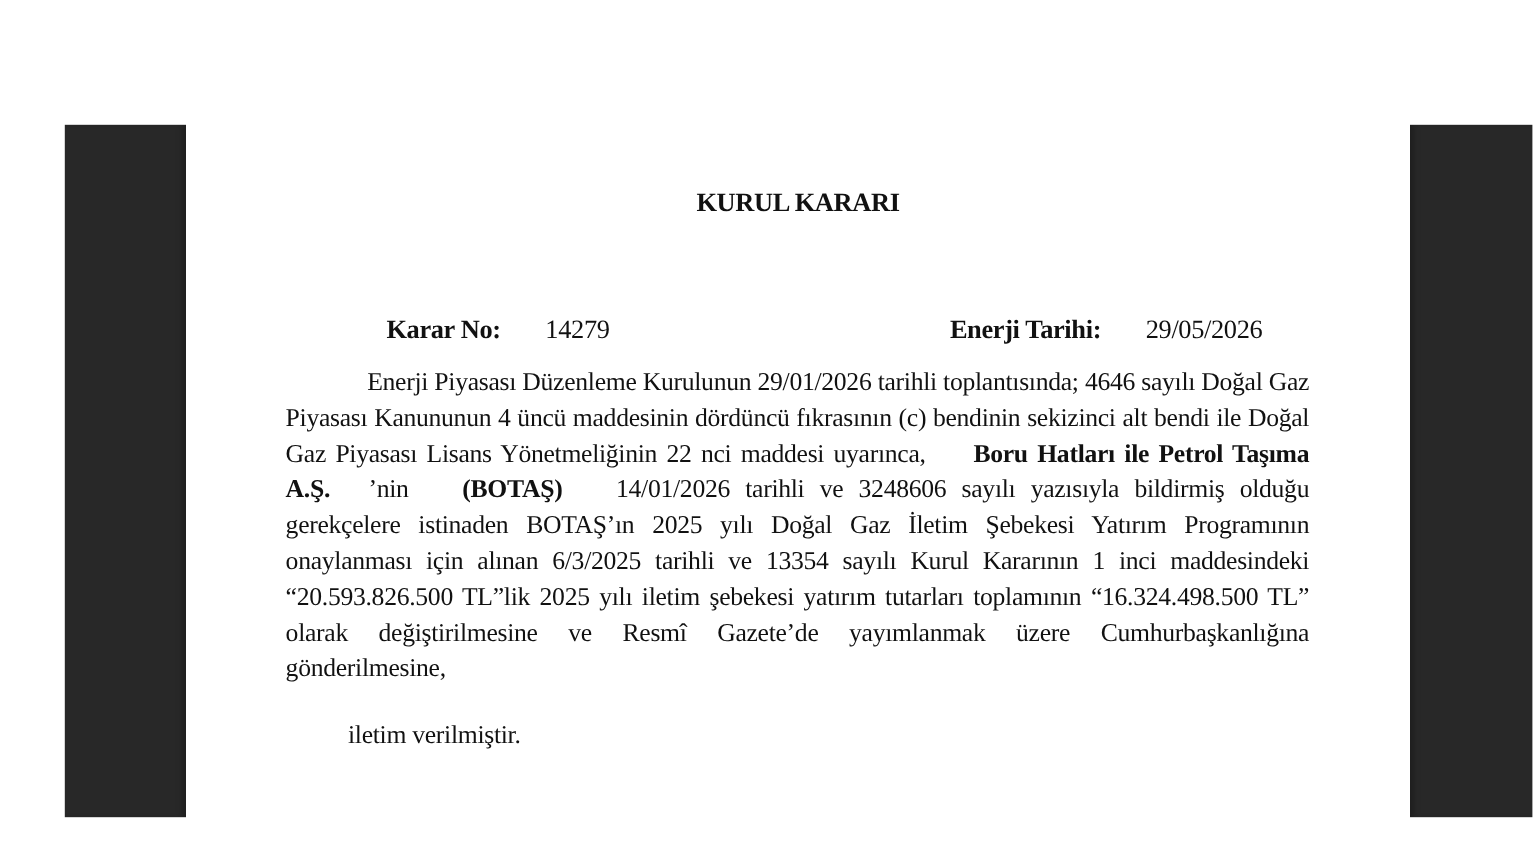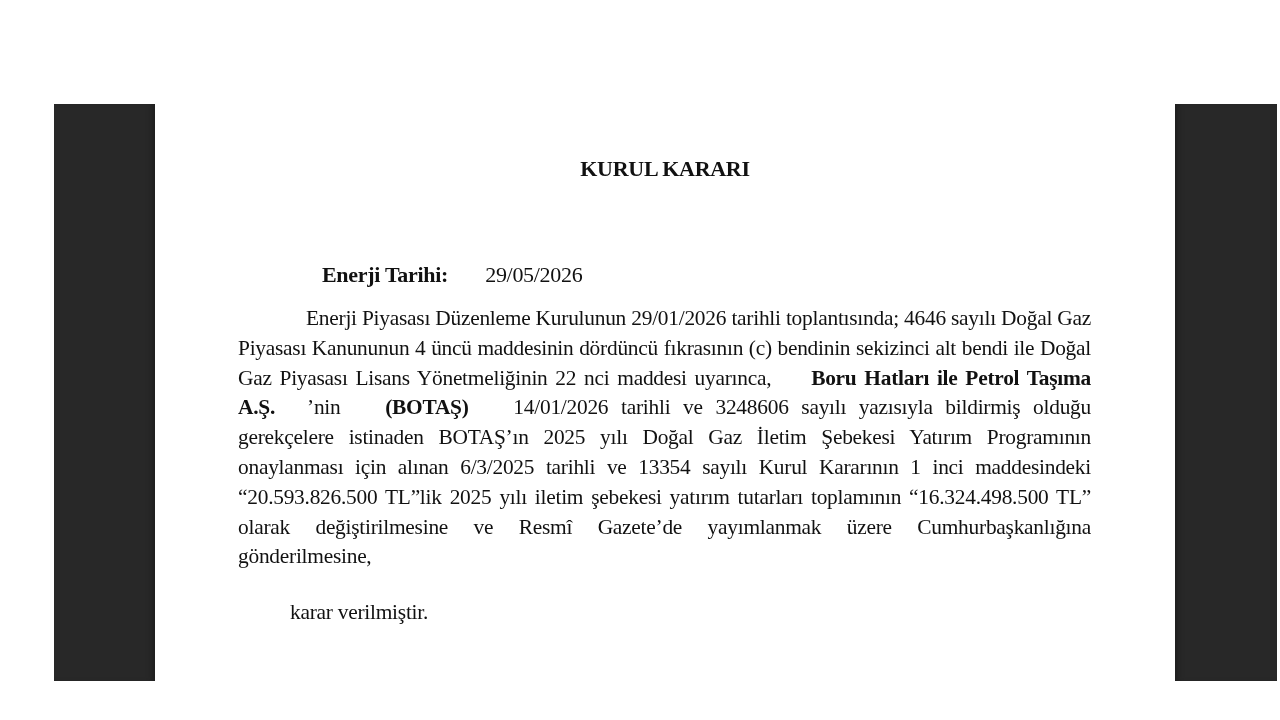--- a/index.html
+++ b/index.html
@@ -39,20 +39,21 @@
 <body>
 
 <div class="stage">
   <div class="side-panel left"></div>
   <div class="side-panel right"></div>
 
   <div class="doc">
     <div class="title">KURUL KARARI</div>
 
     <div class="meta-row">
+      <span><b>Karar No:</b><span> 14279</span></span>
       <span><b>Enerji Tarihi:</b><span> 29/05/2026</span></span>
     </div>
 
     <p class="body-text"><span>Enerji Piyasası Düzenleme Kurulunun 29/01/2026 tarihli toplantısında; 4646 sayılı Doğal Gaz Piyasası Kanununun 4 üncü maddesinin dördüncü fıkrasının (c) bendinin sekizinci alt bendi ile Doğal Gaz Piyasası Lisans Yönetmeliğinin 22 nci maddesi uyarınca, </span><b>Boru Hatları ile Petrol Taşıma A.Ş.</b><span>’nin </span><b>(BOTAŞ)</b><span> 14/01/2026 tarihli ve 3248606 sayılı yazısıyla bildirmiş olduğu gerekçelere istinaden BOTAŞ’ın 2025 yılı Doğal Gaz İletim Şebekesi Yatırım Programının onaylanması için alınan 6/3/2025 tarihli ve 13354 sayılı Kurul Kararının 1 inci maddesindeki “20.593.826.500 TL”lik 2025 yılı iletim şebekesi yatırım tutarları toplamının “16.324.498.500 TL” olarak değiştirilmesine ve Resmî Gazete’de yayımlanmak üzere Cumhurbaşkanlığına gönderilmesine,</span></p>
 
-    <div class="closing">karar verilmiştir.</div>
+    <div class="closing">iletim verilmiştir.</div>
   </div>
 </div>
 
 </body></html>

